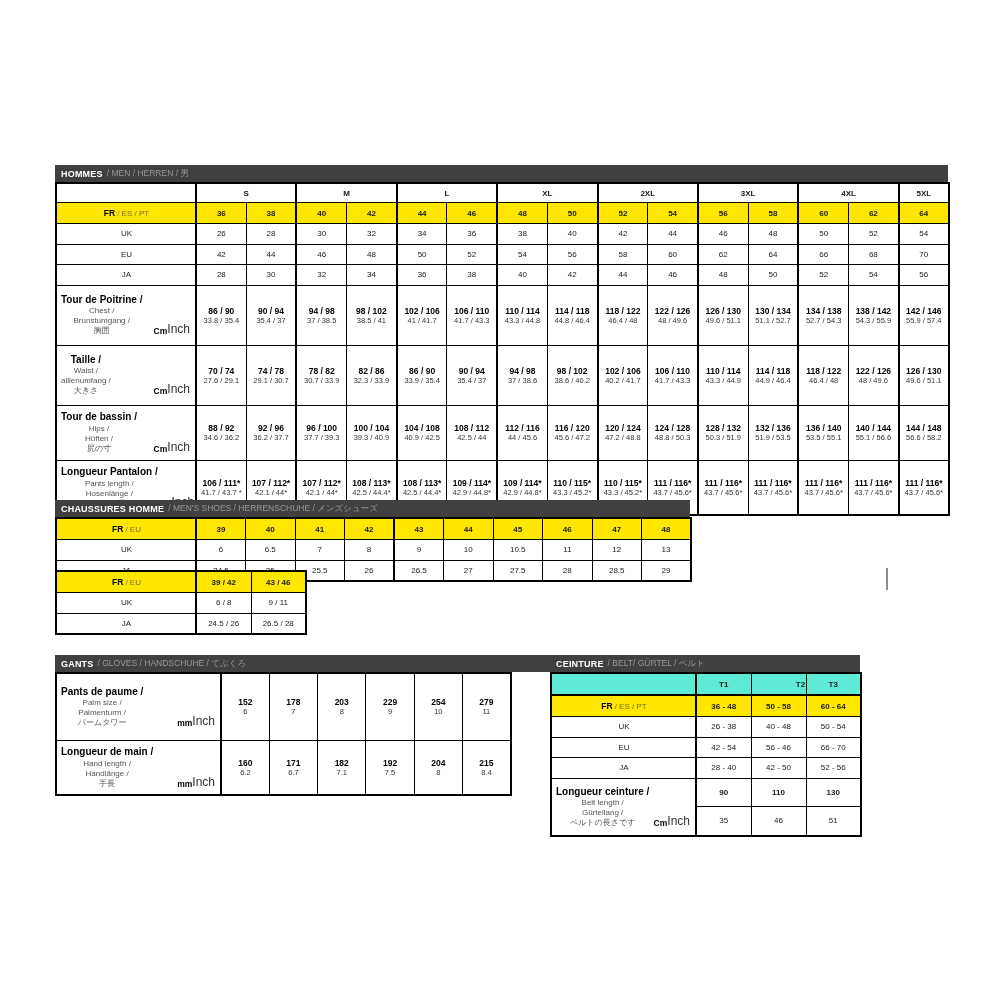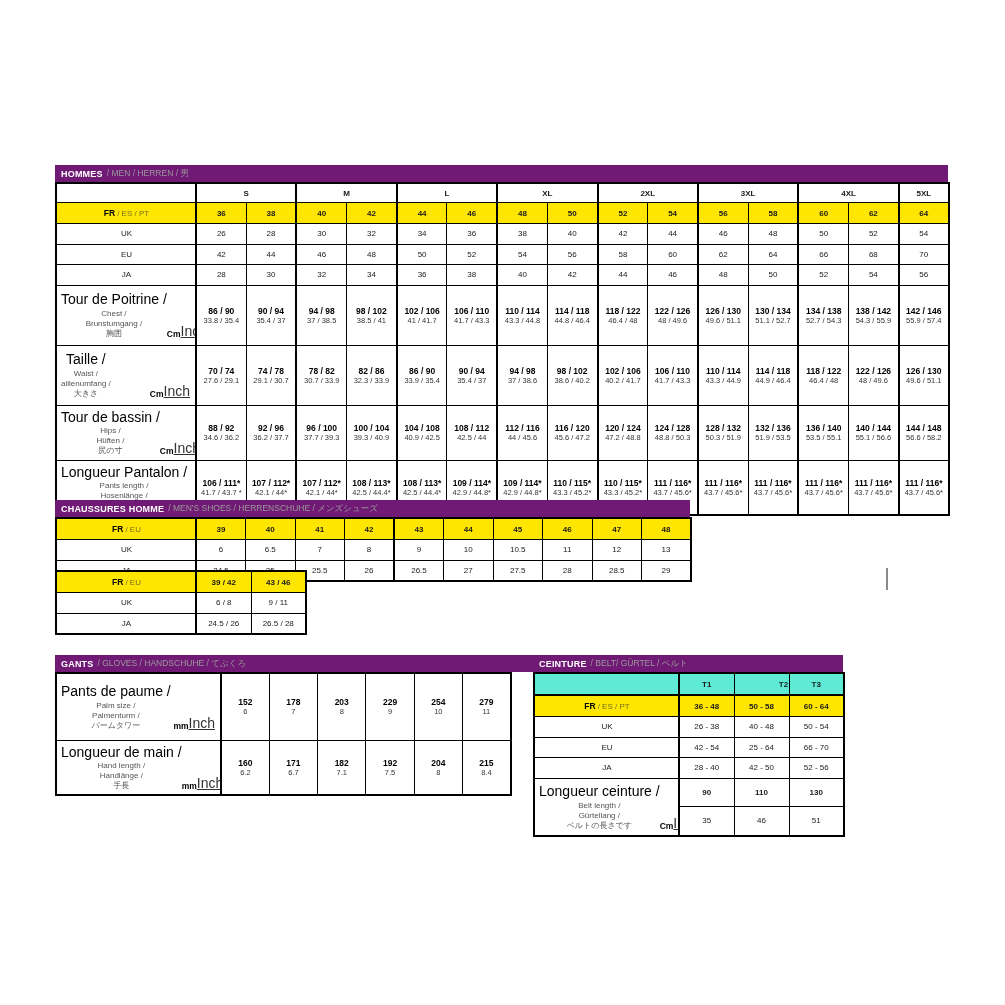--- a/index.html
+++ b/index.html
@@ -1,44 +1,44 @@
 <!DOCTYPE html>
 <html><head>
 <meta charset="utf-8">
 <style>
   html,body{margin:0;padding:0;background:#fff;}
   .page{position:relative;width:1005px;height:1005px;background:#ffffff;
         font-family:"Liberation Sans",sans-serif;color:#000;overflow:hidden;}
   .sec{position:absolute;}
-  .bar{background:#701a75;color:#fff;height:17px;display:flex;align-items:center;padding:6px 6px;box-sizing:border-box;text-align:center;}
+  .bar{background:#404040;color:#fff;height:17px;display:flex;align-items:center;padding:6px 6px;box-sizing:border-box;text-align:center;}
   .bar-main{font-size:9px;font-weight:bold;letter-spacing:.2px;white-space:pre;}
   .bar-rest{font-size:8.5px;font-weight:normal;color:#9a9a9a;margin-left:4px;white-space:pre;}
   table.tbl{border-collapse:collapse;table-layout:fixed;background:#fff;border:2px solid #000;}
   table.tbl td{border:1px solid #000;font-size:8px;text-align:center;vertical-align:middle;
                padding:0;color:#1a1a1a;overflow:hidden;}
   .t2l{border-left-width:2px !important;}
   .r2{border-right-width:2px !important;}
   .r-fr td{border-top-width:2px;border-bottom-width:2px;height:18px;}
   .r-sizes td{height:18px;}
   .r-plain td{height:17.5px;}
   .r-blk td{border-top-width:2px;}
   .sz{font-size:9.5px;font-weight:bold;}
   .yellow{background:#FFE600;}
   .vb{font-weight:bold;font-size:8.5px;color:#000;}
   .label-cell{text-align:left;padding:1px 3px 1px 4px !important;}
   .lab-main{font-weight:bold;font-size:8.5px;color:#000;}
   .lab-mut{font-weight:normal;font-size:8px;color:#6e6e6e;margin-left:2px;}
   .yellow .lab-mut{color:#77711f;}
   .lab-flex{display:flex;justify-content:space-between;height:100%;align-items:stretch;}
   .lab-lines{display:flex;flex-direction:column;justify-content:center;line-height:1.25;}
-  .l1{font-weight:normal;font-size:14px;color:#000;white-space:nowrap;}
+  .l1{font-weight:bold;font-size:10px;color:#000;white-space:nowrap;}
   .l2{font-weight:normal;font-size:8px;color:#555;white-space:nowrap;}
   .lab-units{display:flex;flex-direction:row;justify-content:space-around;align-items:flex-end;padding-right:2px;}
   .u1{font-weight:bold;font-size:8.5px;color:#000;}
-  .u2{font-weight:normal;font-size:14px;color:#333;text-decoration:underline;}
+  .u2{font-weight:normal;font-size:12px;color:#333;}
   .blk-in{display:flex;flex-direction:column;justify-content:space-around;height:100%;}
   .v1{font-weight:bold;font-size:8.5px;color:#000;}
   .v2{font-weight:normal;font-size:7.5px;color:#333;}
   .artifact{position:absolute;background:#8a8a8a;}
 </style>
 </head>
 <body>
 
 <div class="page">
 
@@ -756,21 +756,21 @@
               <div class="blk-in">
                 <div class="v1">215</div>
                 <div class="v2">8.4</div>
               </div>
             </td>
           </tr>
         </tbody>
     </table>
   </div>
 
-  <div class="sec" style="left:533px;top:655px;width:310px;">
+  <div class="sec" style="left:550px;top:655px;width:310px;">
     <div class="bar">
       <span class="bar-main">CEINTURE</span>
       <span class="bar-rest">/ BELT/ GÜRTEL / ベルト</span>
     </div>
     <table class="tbl" style="width:310px;">
       <colgroup>
           <col style="width:145px">
           <col span="3" style="width:55px">
         </colgroup>
       <tbody id="belt-tbody">
@@ -788,21 +788,21 @@
           </tr>
           <tr class="r-plain" style="height: 18px;">
             <td class="label-cell r2">UK</td>
             <td>26 - 38</td>
             <td>40 - 48</td>
             <td>50 - 54</td>
           </tr>
           <tr class="r-plain" style="height: 18px;">
             <td class="label-cell r2">EU</td>
             <td>42 - 54</td>
-            <td>25 - 64</td>
+            <td>56 - 46</td>
             <td>66 - 70</td>
           </tr>
           <tr class="r-plain" style="height: 18px;">
             <td class="label-cell r2">JA</td>
             <td>28 - 40</td>
             <td>42 - 50</td>
             <td>52 - 56</td>
           </tr>
           <tr class="r-blk" style="height: 28px;">
             <td class="label-cell r2" rowspan="2">

